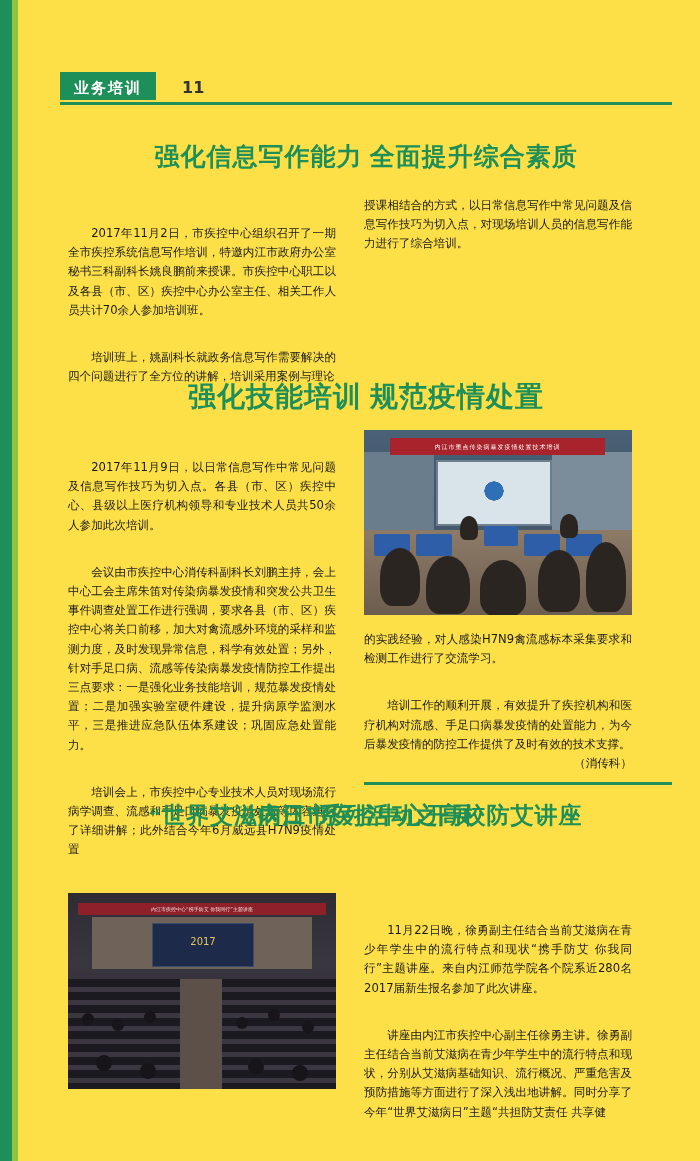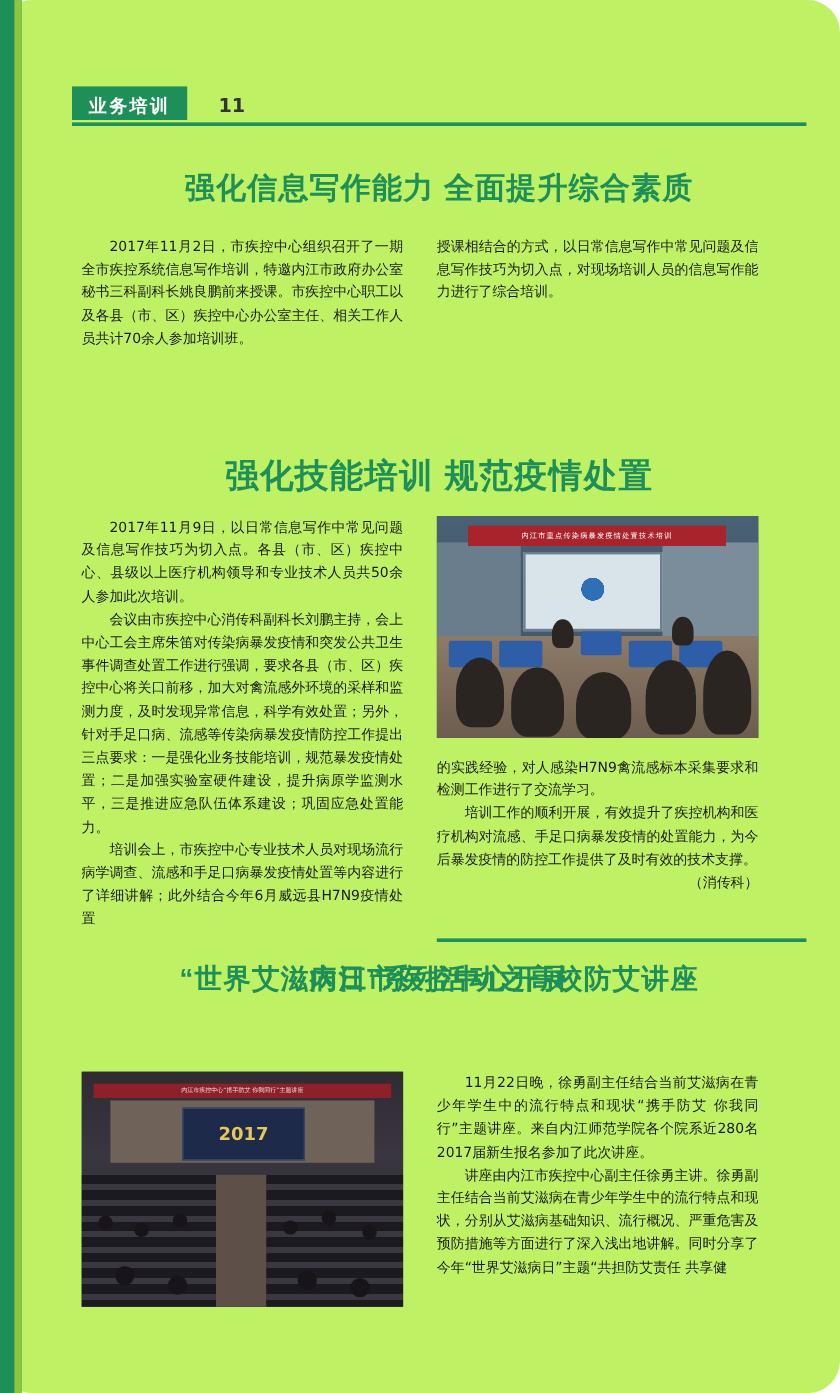--- a/index.html
+++ b/index.html
@@ -11,22 +11,21 @@
     height: 1161px;
     background: #ffffff;
     font-family: "DejaVu Sans", "Liberation Sans", sans-serif;
     position: relative;
     overflow: hidden;
   }
   .page {
     position: relative;
     width: 700px;
     height: 1161px;
-    background: #bef264;
-    border-radius: 27px;
+    background: #fde047;
   }
   
   .edge-bar {
     position: absolute;
     left: 0;
     top: 0;
     width: 18px;
     height: 1161px;
     background: #1e8f58;
   }
@@ -76,21 +75,21 @@
     width: 612px;
     height: 3px;
     background: #1e8f58;
   }
   
   .title {
     position: absolute;
     text-align: center;
     color: #1e8f58;
     font-weight: bold;
-    font-family: Liberation Sans, sans-serif;
+    font-family: Liberation Serif, serif;
   }
   #title-1 {
     left: 60px;
     top: 140px;
     width: 612px;
     font-size: 25px;
     letter-spacing: 1px;
   }
   #title-2 {
     left: 60px;
@@ -121,20 +120,21 @@
     color: #1a1a1a;
     text-align: justify;
     text-justify: inter-ideograph;
     font-family: "DejaVu Sans", "Liberation Sans", sans-serif;
   }
   .col p {
     margin: 0;
   }
   .col p.indent {
     text-indent: 2em;
+    margin-top: 28px;
   }
   .col p.right {
     text-align: right;
   }
   
   #a1-col1 { left: 68px; top: 196px; width: 268px; }
   #a1-col2 { left: 364px; top: 196px; width: 268px; }
   
   #a2-col1 { left: 68px; top: 430px; width: 268px; }
   #a2-col2 { left: 364px; top: 630px; width: 268px; }
@@ -208,21 +208,21 @@
   #photo-lecture .stagewall {
     position: absolute; left: 24px; top: 24px; width: 220px; height: 52px;
     background: #6f6259;
   }
   #photo-lecture .bigscreen {
     position: absolute; left: 84px; top: 30px; width: 100px; height: 42px;
     background: #1d2a4a; border: 1px solid #3a4a6a;
   }
   #photo-lecture .bigscreen .txt {
     position: absolute; left: 0; right: 0; top: 12px; text-align: center;
-    color: #e8c75a; font-size: 15px; font-weight: bold;
+    color: #e8c75a; font-size: 10px; font-weight: normal;
   }
   #photo-lecture .aisle {
     position: absolute; left: 112px; top: 86px; width: 42px; height: 110px;
     background: #5d5048;
   }
   #photo-lecture .seatsL, #photo-lecture .seatsR {
     position: absolute; top: 86px; height: 110px;
     background: repeating-linear-gradient(
       to bottom,
       #1b1a20 0px, #1b1a20 8px,
@@ -256,20 +256,21 @@
   <div class="header">
     <div class="header-tag">业务培训</div>
     <div class="header-page-no">11</div>
     <div class="header-rule"></div>
   </div>
 
   <div class="title" id="title-1">强化信息写作能力  全面提升综合素质</div>
 
   <div class="col" id="a1-col1">
     <p class="indent">2017年11月2日，市疾控中心组织召开了一期全市疾控系统信息写作培训，特邀内江市政府办公室秘书三科副科长姚良鹏前来授课。市疾控中心职工以及各县（市、区）疾控中心办公室主任、相关工作人员共计70余人参加培训班。</p>
+    <p class="indent">培训班上，姚副科长就政务信息写作需要解决的四个问题进行了全方位的讲解，培训采用案例与理论</p>
   </div>
 
   <div class="col" id="a1-col2">
     <p>授课相结合的方式，以日常信息写作中常见问题及信息写作技巧为切入点，对现场培训人员的信息写作能力进行了综合培训。</p>
   </div>
 
   <div class="title" id="title-2">强化技能培训  规范疫情处置</div>
 
   <div class="col" id="a2-col1">
     <p class="indent">2017年11月9日，以日常信息写作中常见问题及信息写作技巧为切入点。各县（市、区）疾控中心、县级以上医疗机构领导和专业技术人员共50余人参加此次培训。</p>

